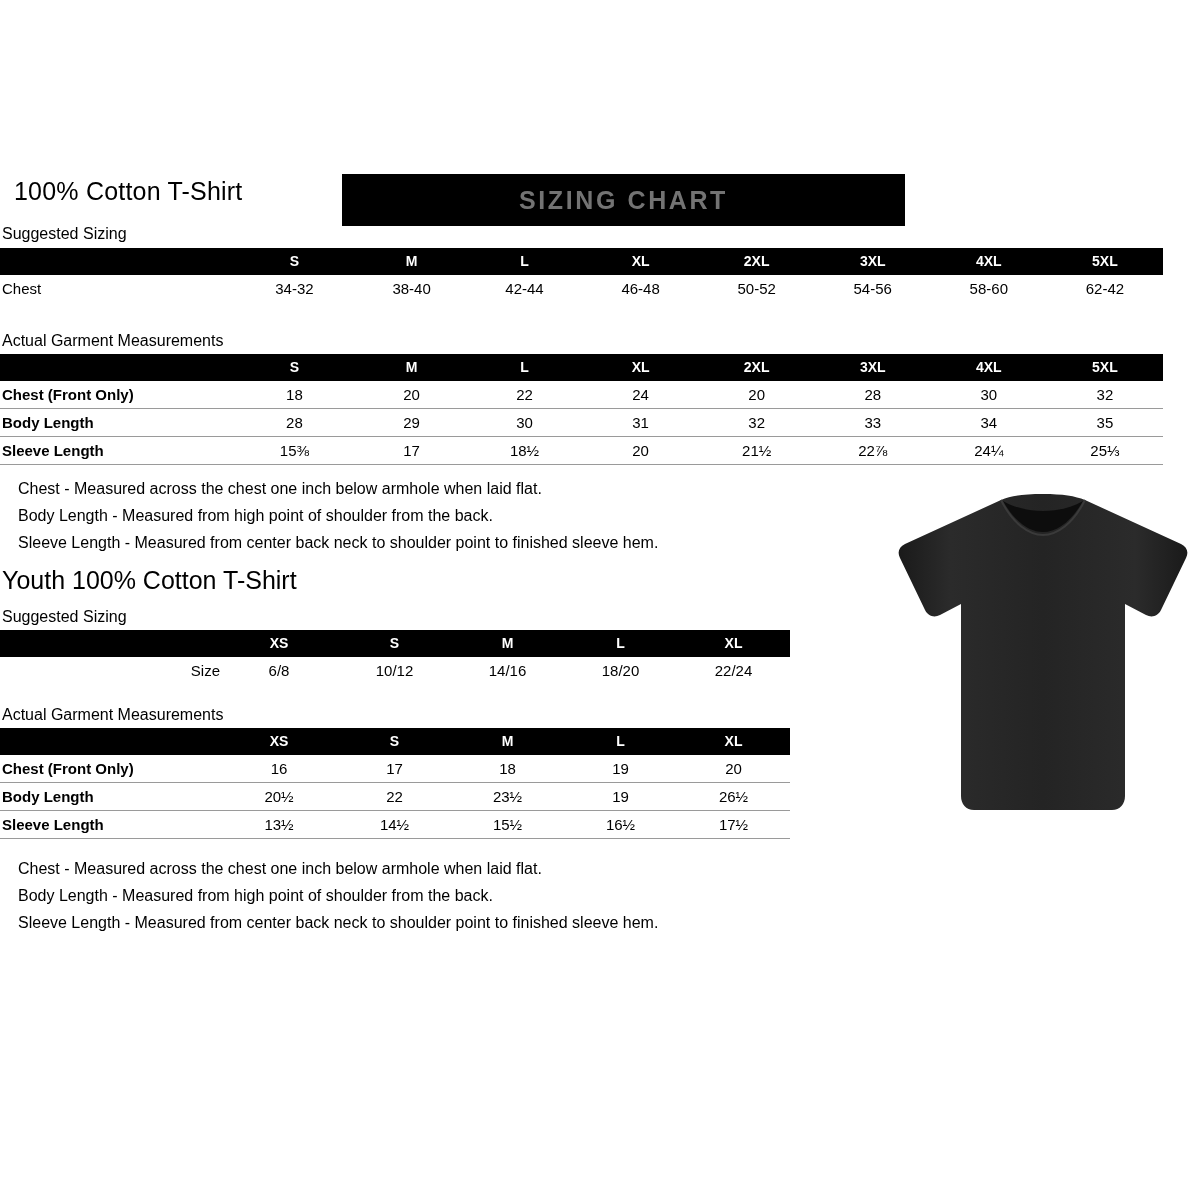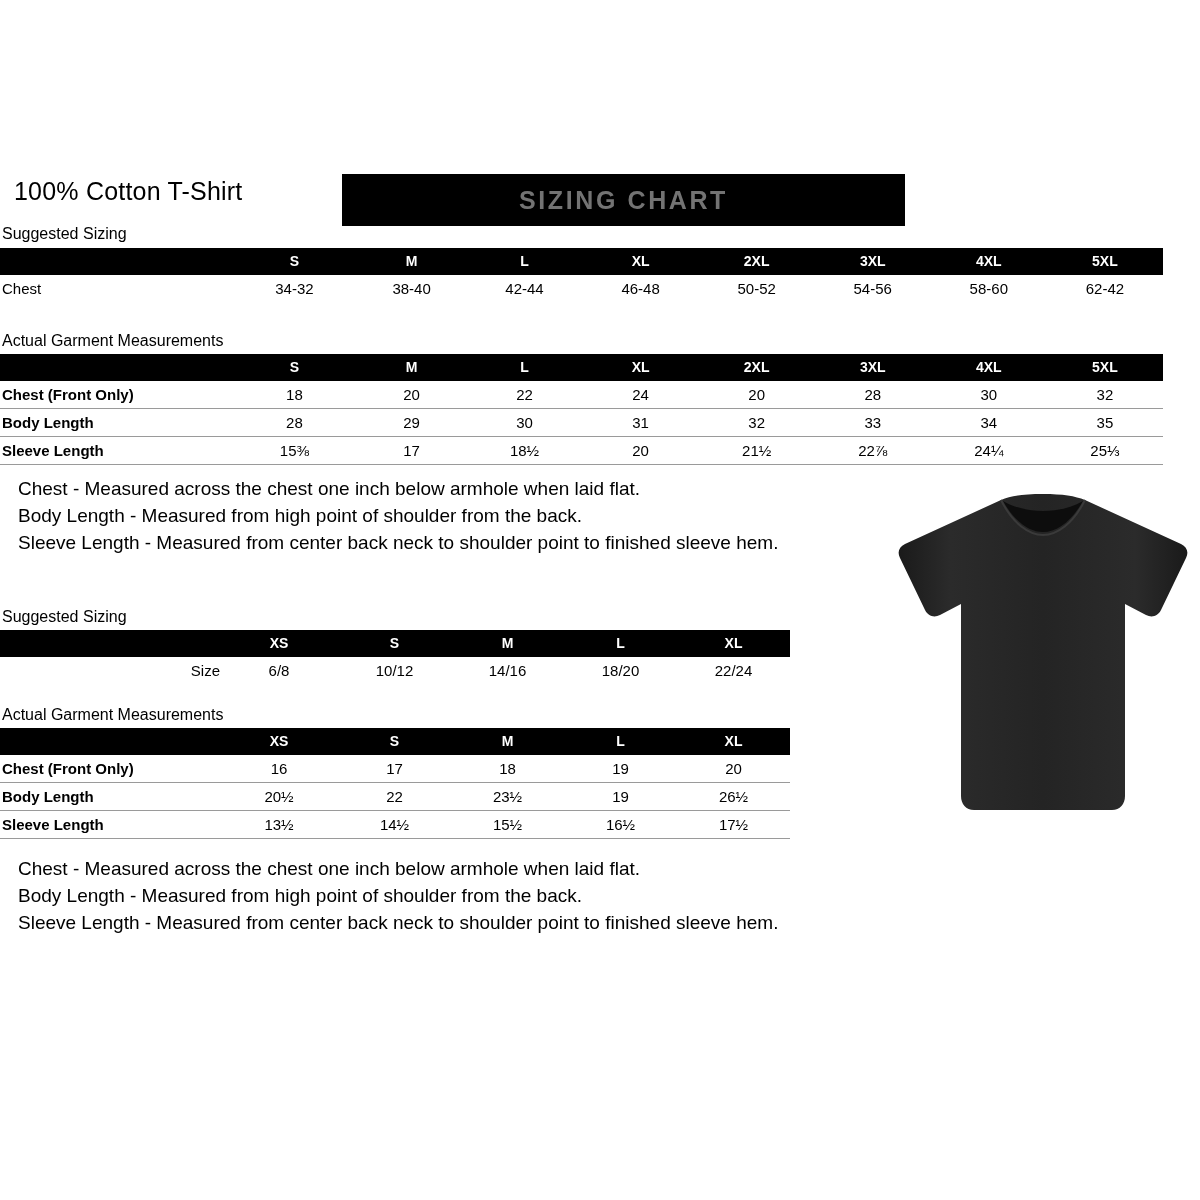--- a/index.html
+++ b/index.html
@@ -154,21 +154,21 @@
   
   #youth-actual {
     left: 0px;
     top: 714px;
     width: 790px;
   }
 
   
   .notes {
     position: absolute;
-    font-size: 19px;
+    font-size: 16px;
     line-height: 27px;
   }
   #notes-adult {
     left: 18px;
     top: 461px;
   }
   #notes-youth {
     left: 18px;
     top: 841px;
   }
@@ -300,20 +300,21 @@
       </tr>
     </tbody>
   </table>
 
   <div class="notes" id="notes-adult">
     <div>Chest - Measured across the chest one inch below armhole when laid flat.</div>
     <div>Body Length - Measured from high point of shoulder from the back.</div>
     <div>Sleeve Length - Measured from center back neck to shoulder point to finished sleeve hem.</div>
   </div>
 
+  <div class="youth-title">Youth 100% Cotton T-Shirt</div>
 
   <div class="label-suggested-2">Suggested Sizing</div>
 
   <table class="size-table no-rules" id="youth-suggested">
     <colgroup>
       <col style="width:220px">
         <col style="width:118px">
         <col style="width:113px">
         <col style="width:113px">
       <col style="width:113px">

